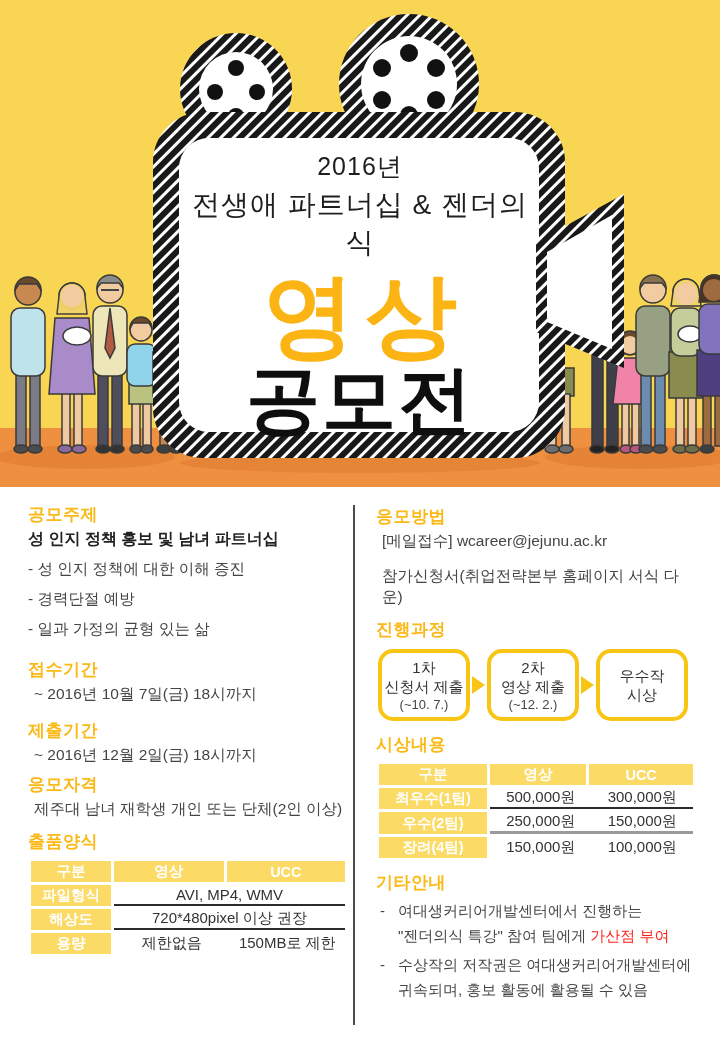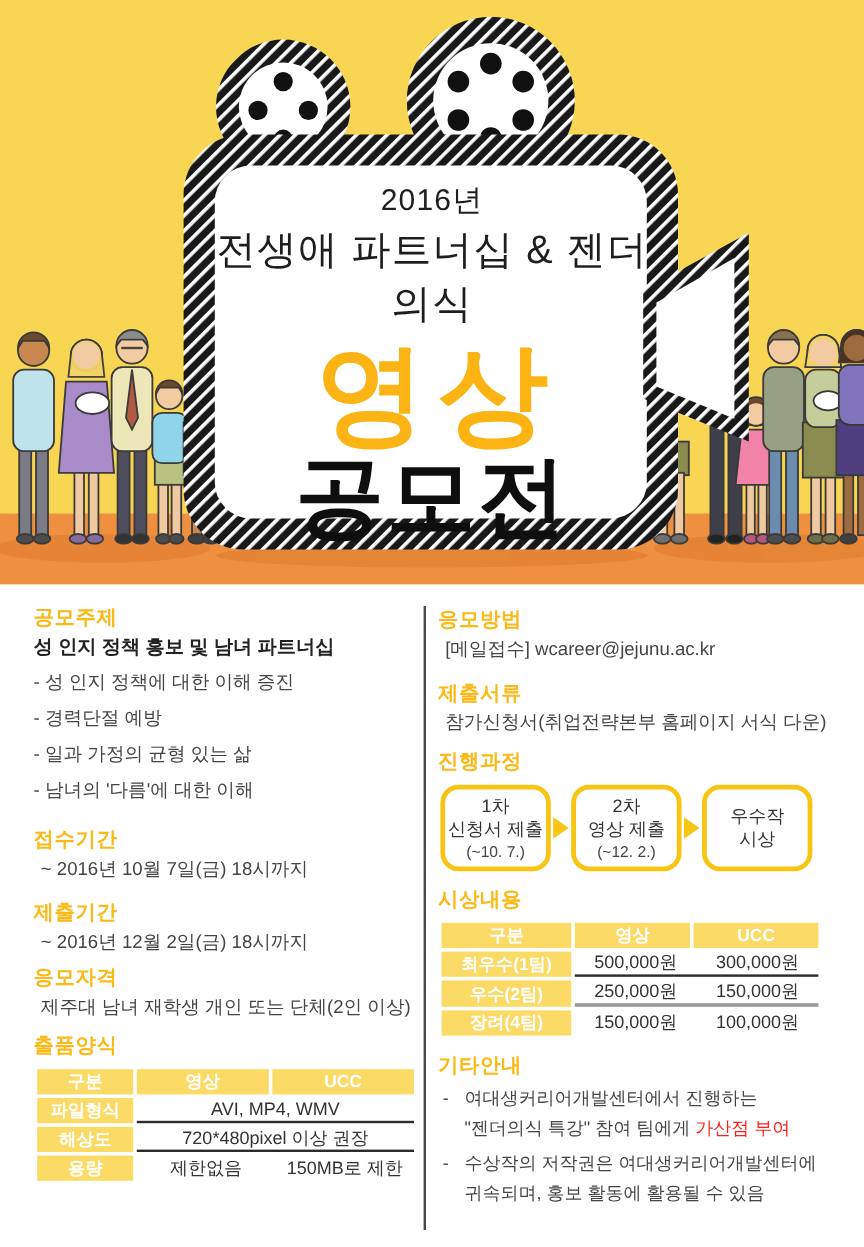--- a/index.html
+++ b/index.html
@@ -6,27 +6,27 @@
   html,body { margin:0; padding:0; }
   body {
     width:720px; height:1039px; overflow:hidden; background:#ffffff;
     font-family:"Liberation Sans", sans-serif; color:#3c3c3c;
   }
   
   .top { position:relative; width:720px; height:487px; background:#F8D553; overflow:hidden; }
   .top svg { position:absolute; left:0; top:0; }
   .cam-text { position:absolute; left:180px; top:150px; width:360px; text-align:center; }
   .cam-line1 { font-size:25px; color:#1e1e1e; letter-spacing:1px; }
-  .cam-line2 { font-size:33px; color:#1e1e1e; margin-top:3px; letter-spacing:1px; }
+  .cam-line2 { font-size:28px; color:#1e1e1e; margin-top:3px; letter-spacing:1px; }
   .cam-title { font-size:92px; font-weight:800; color:#FBB414; line-height:.98; margin-top:8px; letter-spacing:10px; text-indent:10px; }
   .cam-sub   { font-size:74px; font-weight:800; color:#0e0e0e; line-height:1.02; margin-top:2px; letter-spacing:2px; }
   
   .bottom { display:flex; padding:16px 0 0 28px; }
   .col-left  { width:325px; }
-  .col-right { width:345px; border-left:2px solid #4a4a4a; padding-left:10px; margin-top:2px; height:520px; }
+  .col-right { width:345px; border-left:2px solid #4a4a4a; padding-left:21px; margin-top:2px; height:520px; }
   h3.sec { margin:0 0 3px 0; font-size:17px; color:#FBB917; font-weight:bold; letter-spacing:0.5px; }
   .lead { font-size:16px; font-weight:bold; color:#222; margin:2px 0 4px 0; }
   .bullets div { font-size:15.5px; color:#454545; line-height:30px; }
   .plain { font-size:15.5px; color:#454545; margin:0 0 0 6px; }
   .gap14 { height:14px; } .gap10 { height:10px; } .gap7 { height:7px; }
   
   table.spec { border-collapse:separate; border-spacing:3px; width:320px; margin-top:5px; }
   table.spec td { height:16px; text-align:center; vertical-align:middle; }
   td.y { background:#FBDA66; color:#fff; font-weight:bold; font-size:14.5px; }
   td.d { background:#fff; color:#333; font-size:15px; padding:0; }
@@ -233,21 +233,20 @@
 
 <div class="bottom">
 
   <div class="col-left">
     <h3 class="sec">공모주제</h3>
     <div class="lead">성 인지 정책 홍보 및 남녀 파트너십</div>
     <div class="bullets">
       <div>- 성 인지 정책에 대한 이해 증진</div>
       <div>- 경력단절 예방</div>
       <div>- 일과 가정의 균형 있는 삶</div>
-      <div>- 남녀의 '다름'에 대한 이해</div>
     </div>
 
     <div class="gap14"></div>
     <h3 class="sec">접수기간</h3>
     <div class="plain">~ 2016년 10월 7일(금) 18시까지</div>
 
     <div class="gap14"></div>
     <h3 class="sec">제출기간</h3>
     <div class="plain">~ 2016년 12월 2일(금) 18시까지</div>
 
@@ -288,21 +287,20 @@
       </tr>
     </tbody>
       </table>
   </div>
 
   <div class="col-right">
     <h3 class="sec">응모방법</h3>
     <div class="plain">[메일접수] wcareer@jejunu.ac.kr</div>
 
     <div class="gap14"></div>
-    <h3 class="sec">제출서류</h3>
     <div class="plain">참가신청서(취업전략본부 홈페이지 서식 다운)</div>
 
     <div class="gap10"></div>
     <h3 class="sec">진행과정</h3>
     <div class="flow">
       <div class="fbox">
         <div class="l1">1차</div>
         <div class="l1">신청서 제출</div>
         <div class="l3">(~10. 7.)</div>
       </div>

